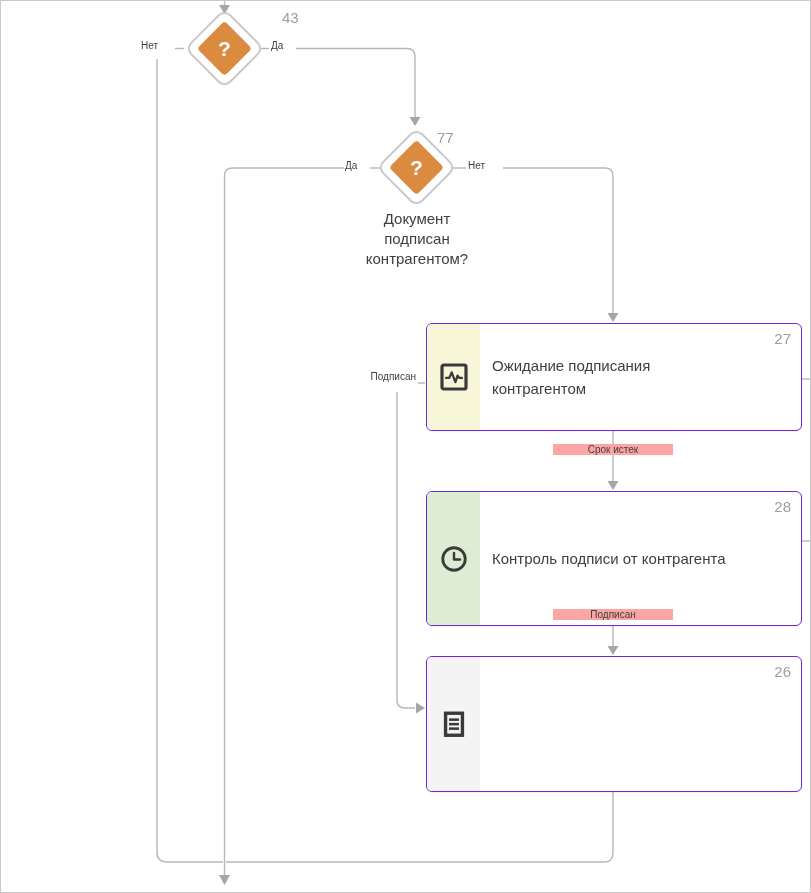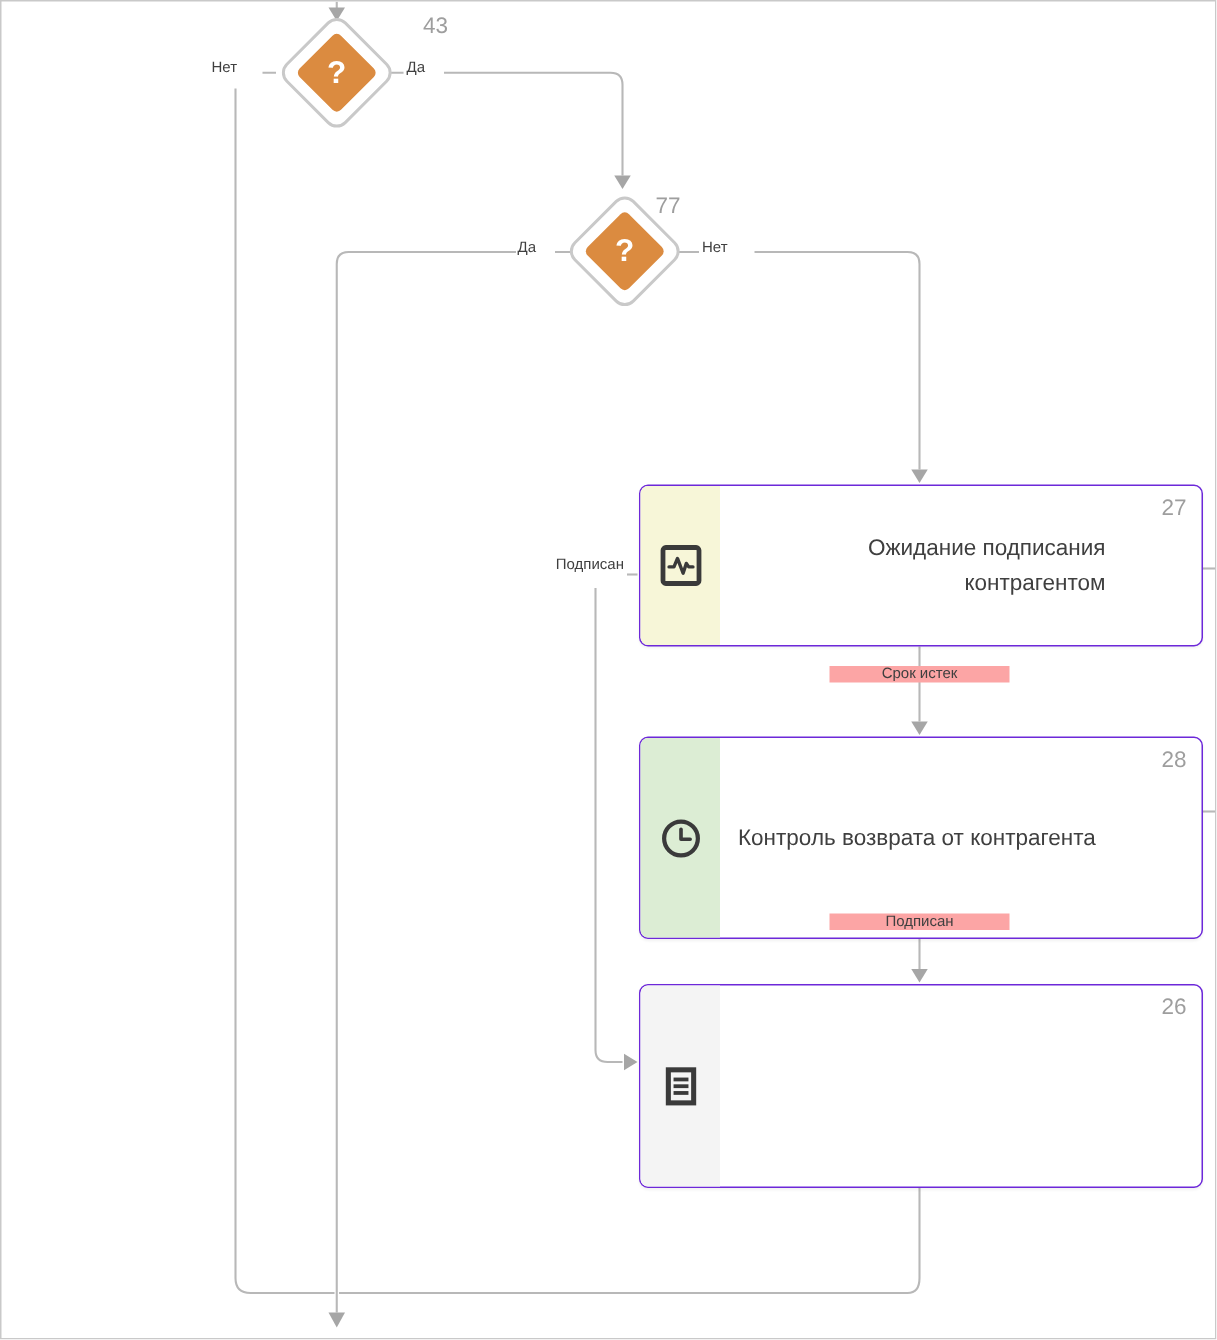--- a/index.html
+++ b/index.html
@@ -41,21 +41,21 @@
     box-shadow:0 1px 2px rgba(0,0,0,.06);
   }
   .task-strip {
     position:absolute; left:0; top:0; bottom:0; width:53px;
     border-radius:5px 0 0 5px; display:flex; align-items:center; justify-content:center;
   }
   .task-strip svg { display:block; }
   .task-number { position:absolute; top:6px; right:10px; color:#9e9e9e; font-size:15px; }
   .task-title-wrap {
     position:absolute; left:65px; top:0; bottom:0; right:30px;
-    display:flex; align-items:center;text-align:right;
+    display:flex; align-items:center;
   }
   .task-title { color:#3f3f3f; font-size:15px; line-height:23px; max-width:245px; }
   .icon-stroke { stroke:#3a3a3a; fill:none; }
   .icon-fill { fill:#3a3a3a; stroke:none; }
 </style>
 </head>
 <body>
 
 <div class="canvas">
 
@@ -103,20 +103,21 @@
   <div class="edge-label" style="left:140px; top:39px;">Нет</div>
   <div class="edge-label" style="left:270px; top:39px;">Да</div>
 
   <div class="gateway-outer" style="left:387px; top:138px;">
     <div class="gateway-inner"></div>
   </div>
   <div class="gateway-q" style="left:387px; top:138px;">?</div>
   <div class="node-number" style="left:436px; top:128px;">77</div>
   <div class="edge-label" style="left:344px; top:159px;">Да</div>
   <div class="edge-label" style="left:467px; top:159px;">Нет</div>
+  <div class="gw-caption" style="left:348px; top:208px; width:136px;">Документ подписан контрагентом?</div>
 
   <div class="task" style="top:322px; height:108px;">
     <div class="task-strip" style="background-color: rgb(247, 246, 216);">
       <svg width="30" height="30" viewBox="0 0 32 32">
         <rect class="icon-stroke" x="3.2" y="3.2" width="25.6" height="25.6" rx="2" stroke-width="3.4"></rect>
         <path class="icon-stroke" d="M7.5,17 H11 L13.5,11 L17.5,21.5 L19.8,14.5 L21.5,17 H24.5" stroke-width="2.4" stroke-linejoin="round" stroke-linecap="round"></path>
       </svg>
     </div>
     <div class="task-number">27</div>
     <div class="task-title-wrap">
@@ -126,21 +127,21 @@
 
   <div class="task" style="top:490px; height:135px;">
     <div class="task-strip" style="background-color: rgb(220, 237, 212);">
       <svg width="30" height="30" viewBox="0 0 32 32">
         <circle class="icon-stroke" cx="16" cy="16" r="12" stroke-width="3"></circle>
         <path class="icon-stroke" d="M16,9.5 V16.5 H22.5" stroke-width="2.6" stroke-linejoin="round" stroke-linecap="round"></path>
       </svg>
     </div>
     <div class="task-number">28</div>
     <div class="task-title-wrap">
-        <div class="task-title">Контроль возврата от контрагента</div>
+        <div class="task-title">Контроль подписи от контрагента</div>
       </div>
   </div>
 
   <div class="task" style="top:655px; height:136px;">
     <div class="task-strip" style="background-color: rgb(244, 244, 244);">
       <svg width="30" height="30" viewBox="0 0 32 32">
         <rect class="icon-stroke" x="7" y="4.5" width="18" height="23.5" stroke-width="3.6"></rect>
         <rect class="icon-fill" x="10.7" y="10" width="10.6" height="2.7"></rect>
         <rect class="icon-fill" x="10.7" y="14.8" width="10.6" height="2.7"></rect>
         <rect class="icon-fill" x="10.7" y="19.6" width="10.6" height="2.7"></rect>

